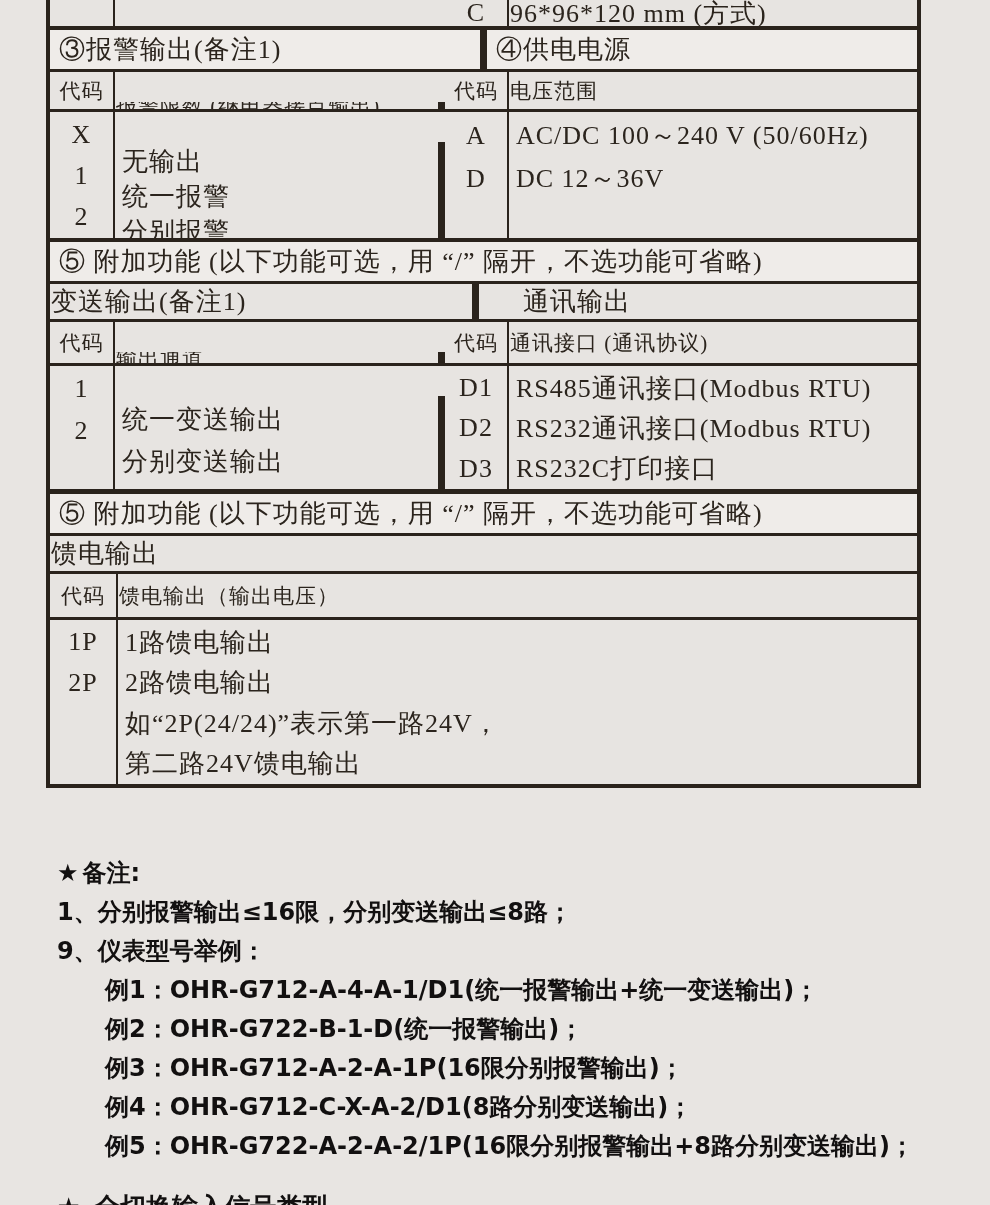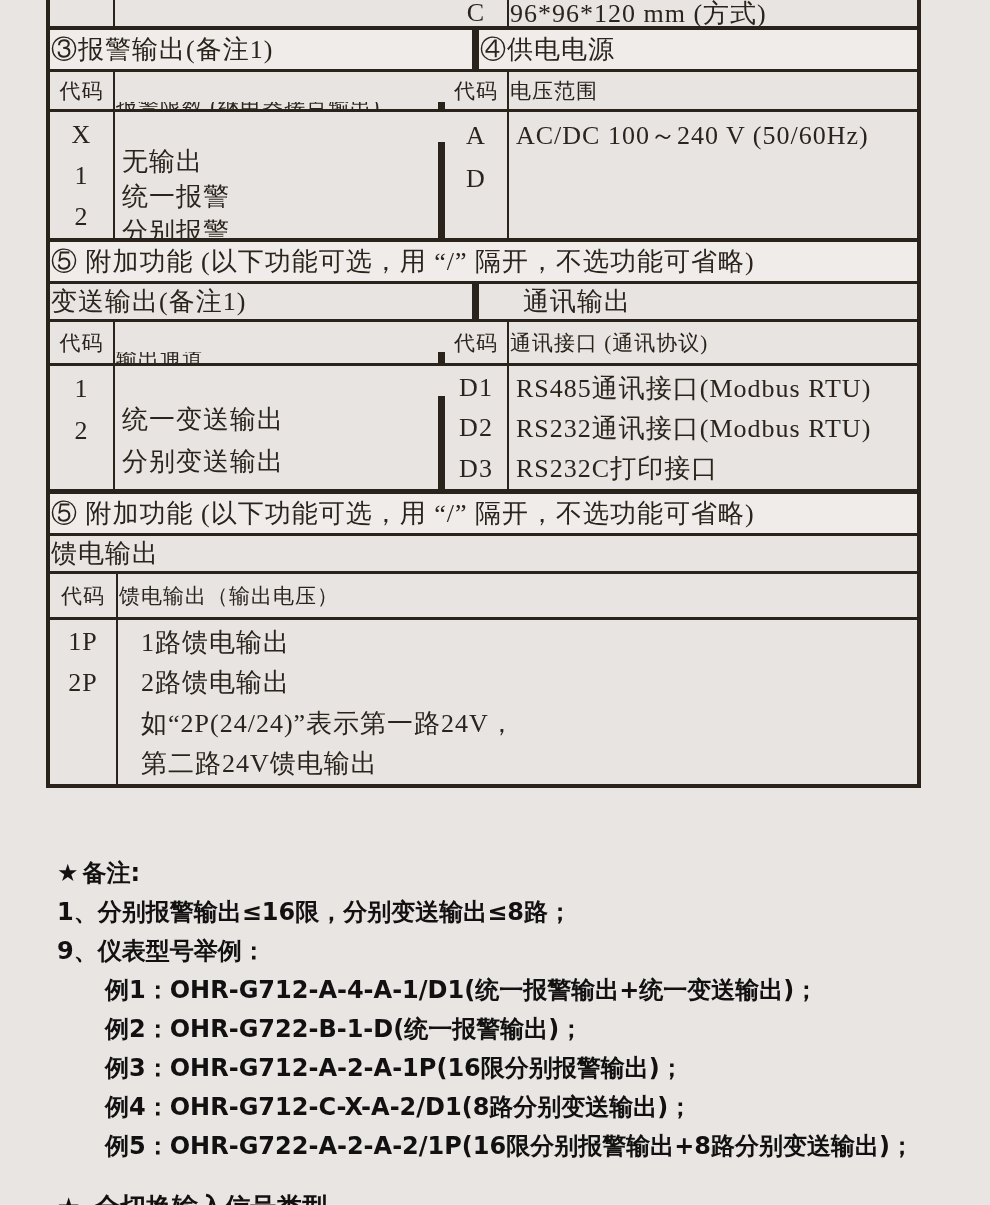--- a/index.html
+++ b/index.html
@@ -30,29 +30,29 @@
   .c-desc-l{width:330px;border-right:7px solid var(--bd);margin-top:30px;}
   .c-code-r{width:64px;border-right:2px solid var(--bd);}
   .c-desc-r{flex:1;}
   .half-l{width:429px;border-right:7px solid var(--bd);}
   .half-r{flex:1;}
   .full{flex:1;}
   .c-code-f{width:68px;border-right:2px solid var(--bd);}
   .c-desc-f{flex:1;border-radius:9px;}
 
   .h30{height:30px;} .h42{height:42px;} .h40{height:40px;} .h130{height:130px;}
-  .h38{height:38px;gap:43px;} .h44{height:44px;} .h128{height:128px;} .h46{height:46px;} .h168{height:168px;gap:16px;}
+  .h38{height:38px;gap:43px;} .h44{height:44px;} .h128{height:128px;} .h46{height:46px;} .h168{height:168px;}
 
   .ln{display:flex;align-items:center;white-space:nowrap;}
   .ln43{height:43px;} .ln42{height:42px;}
   .lnc{justify-content:center;}
   .lnp{padding-left:7px;}
 
   .hdr{font-size:21px;}
-  .sect{font-size:26px;}
+  .sect{font-size:26px;margin-left:8px;}
 
   .notes{position:absolute;left:57px;top:853px;width:900px;
     font-family:"DejaVu Sans","Liberation Sans",sans-serif;font-weight:bold;
     color:var(--notes);font-size:24px;}
   .nline{display:flex;align-items:center;height:39px;white-space:nowrap;}
   .nindent{padding-left:48px;}
   .star{margin-right:4px;}
   .footer-line{margin-top:20px;font-size:26px;height:44px;}
   .footer-line .star{margin-right:14px;}
 </style>
@@ -90,20 +90,21 @@
       <div class="ln ln43 lnp">无输出</div>
       <div class="ln ln43 lnp">统一报警</div>
       <div class="ln ln43 lnp">分别报警</div>
     </div>
     <div class="cell c-code-r col">
       <div class="ln ln43 lnc">A</div>
       <div class="ln ln43 lnc">D</div>
     </div>
     <div class="cell c-desc-r col">
       <div class="ln ln43 lnp">AC/DC 100～240 V (50/60Hz)</div>
+      <div class="ln ln43 lnp">DC 12～36V</div>
     </div>
   </div>
 
   <div class="band head h42">
     <div class="cell full pad sect">⑤ 附加功能 (以下功能可选，用 “/” 隔开，不选功能可省略)</div>
   </div>
 
   <div class="band h38">
     <div class="cell half-l pad">变送输出(备注1)</div>
     <div class="cell half-r pad">通讯输出</div>

